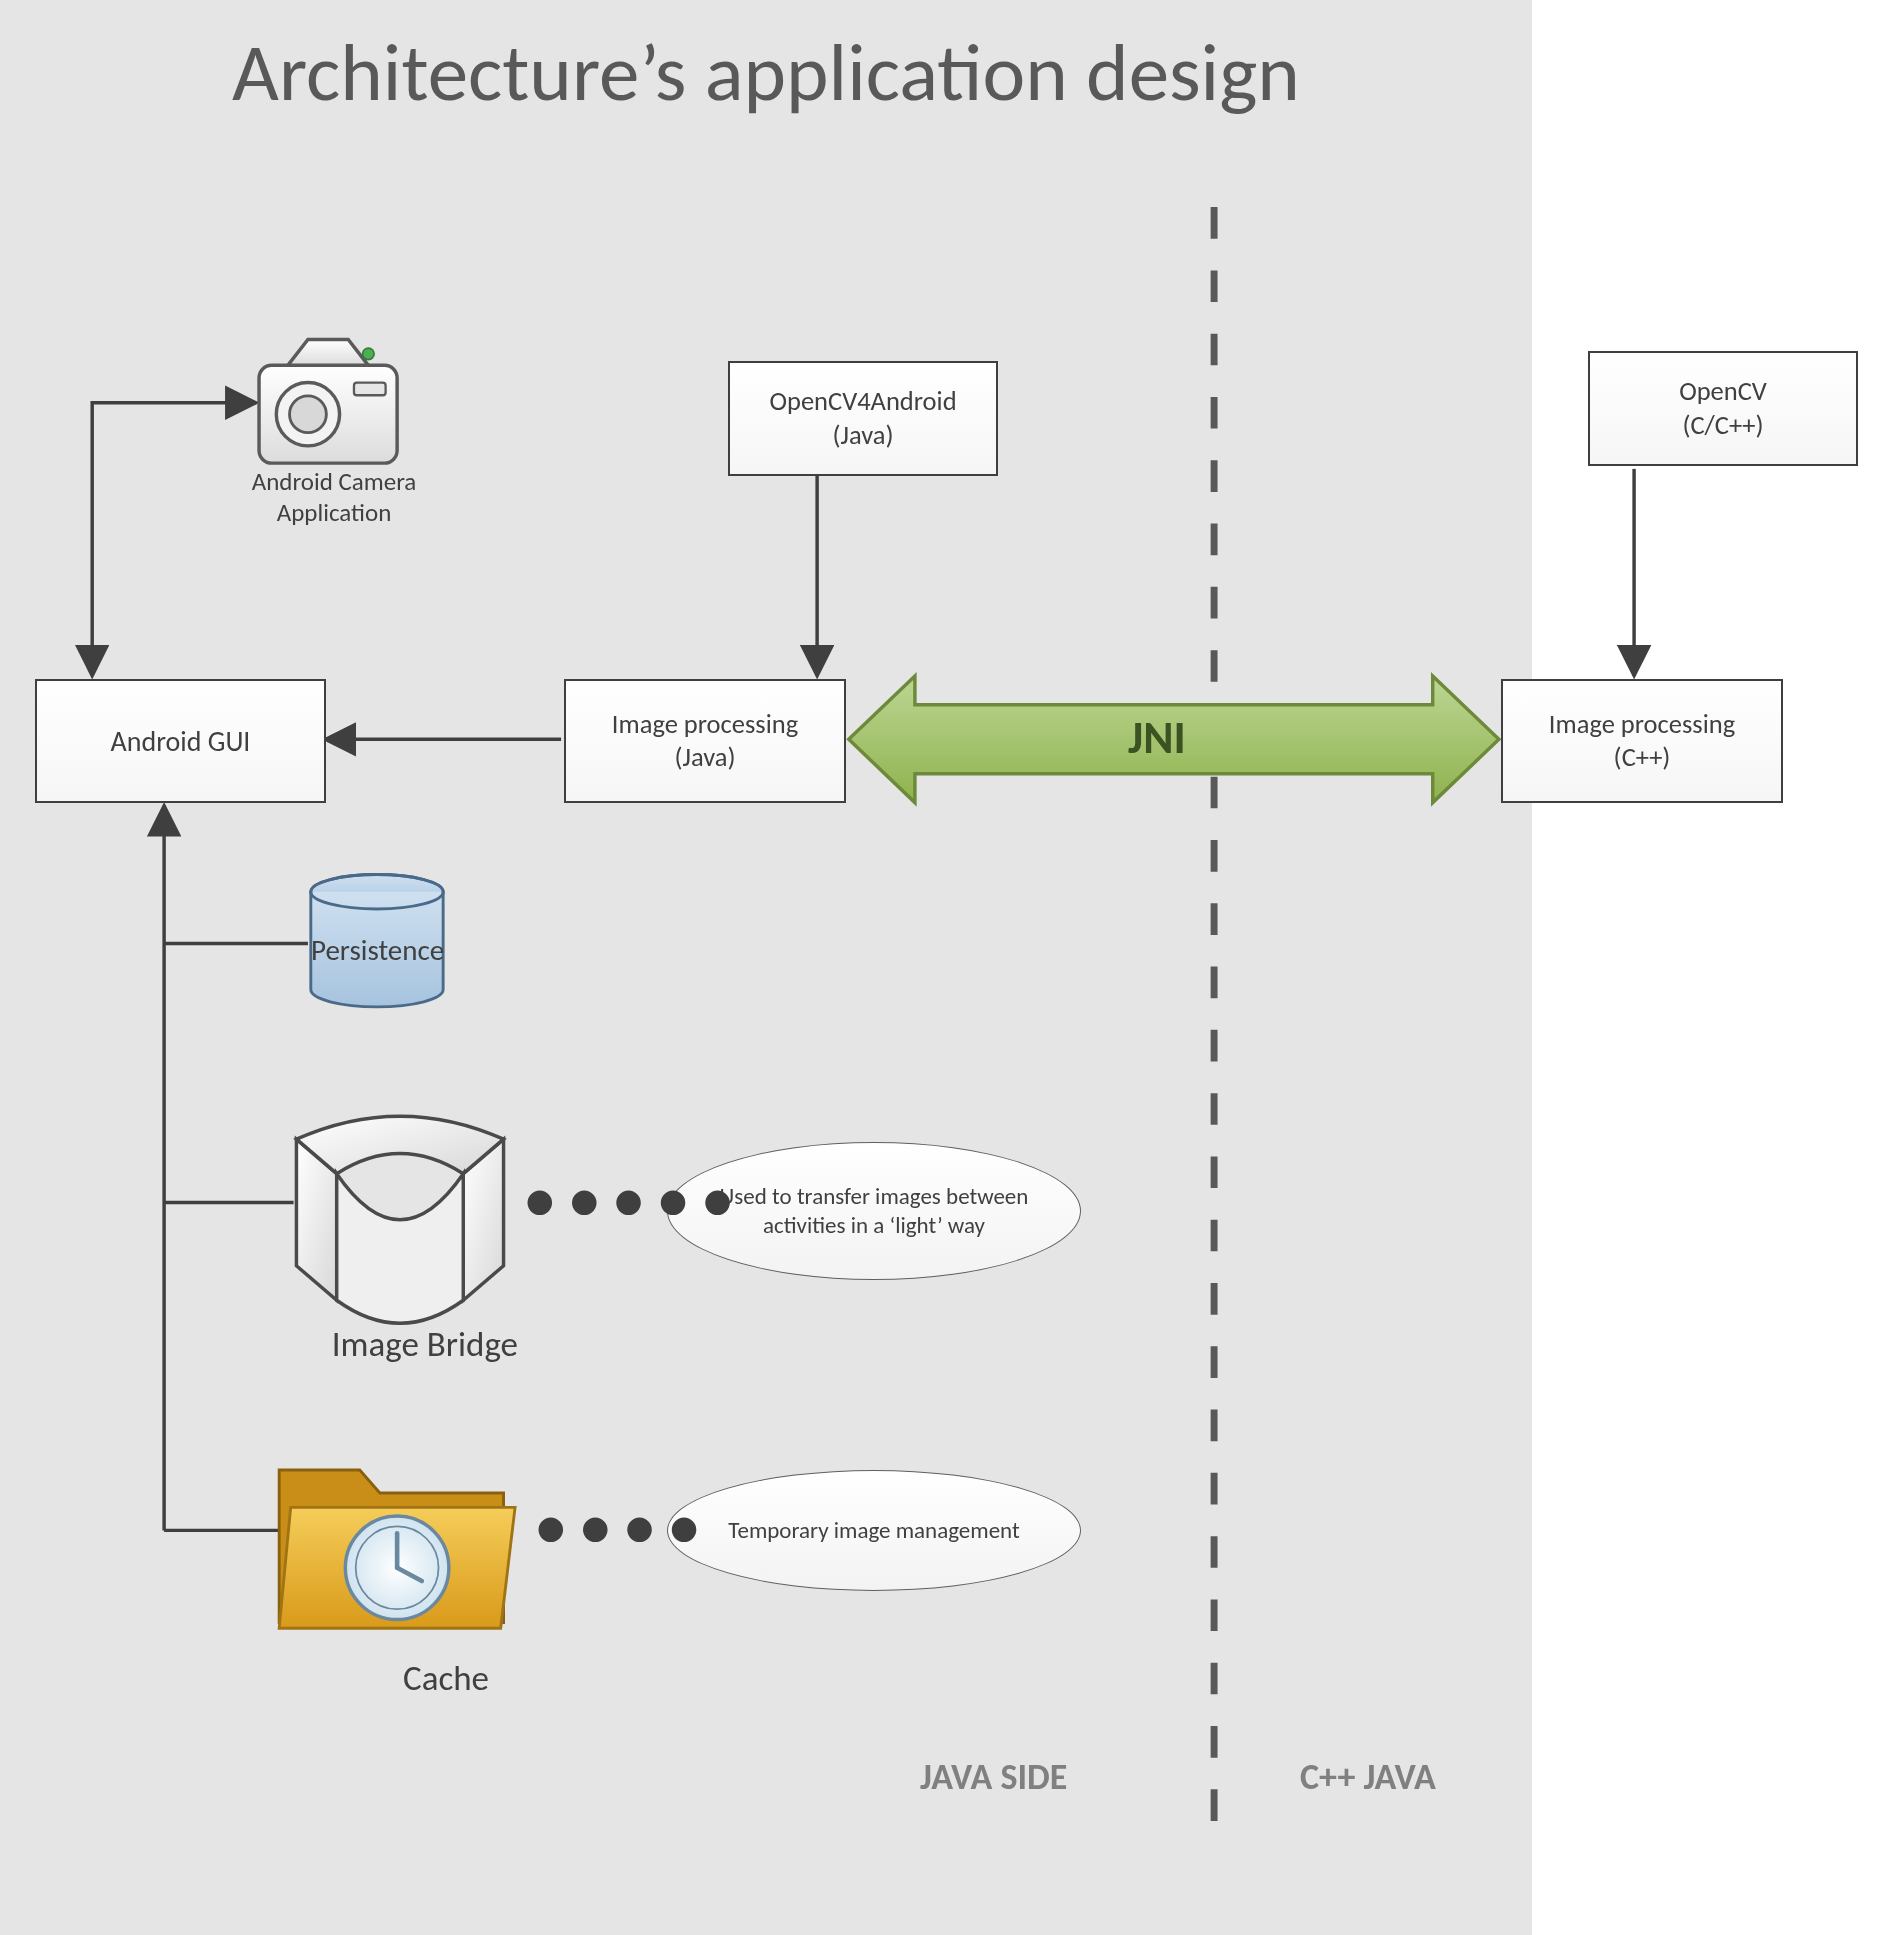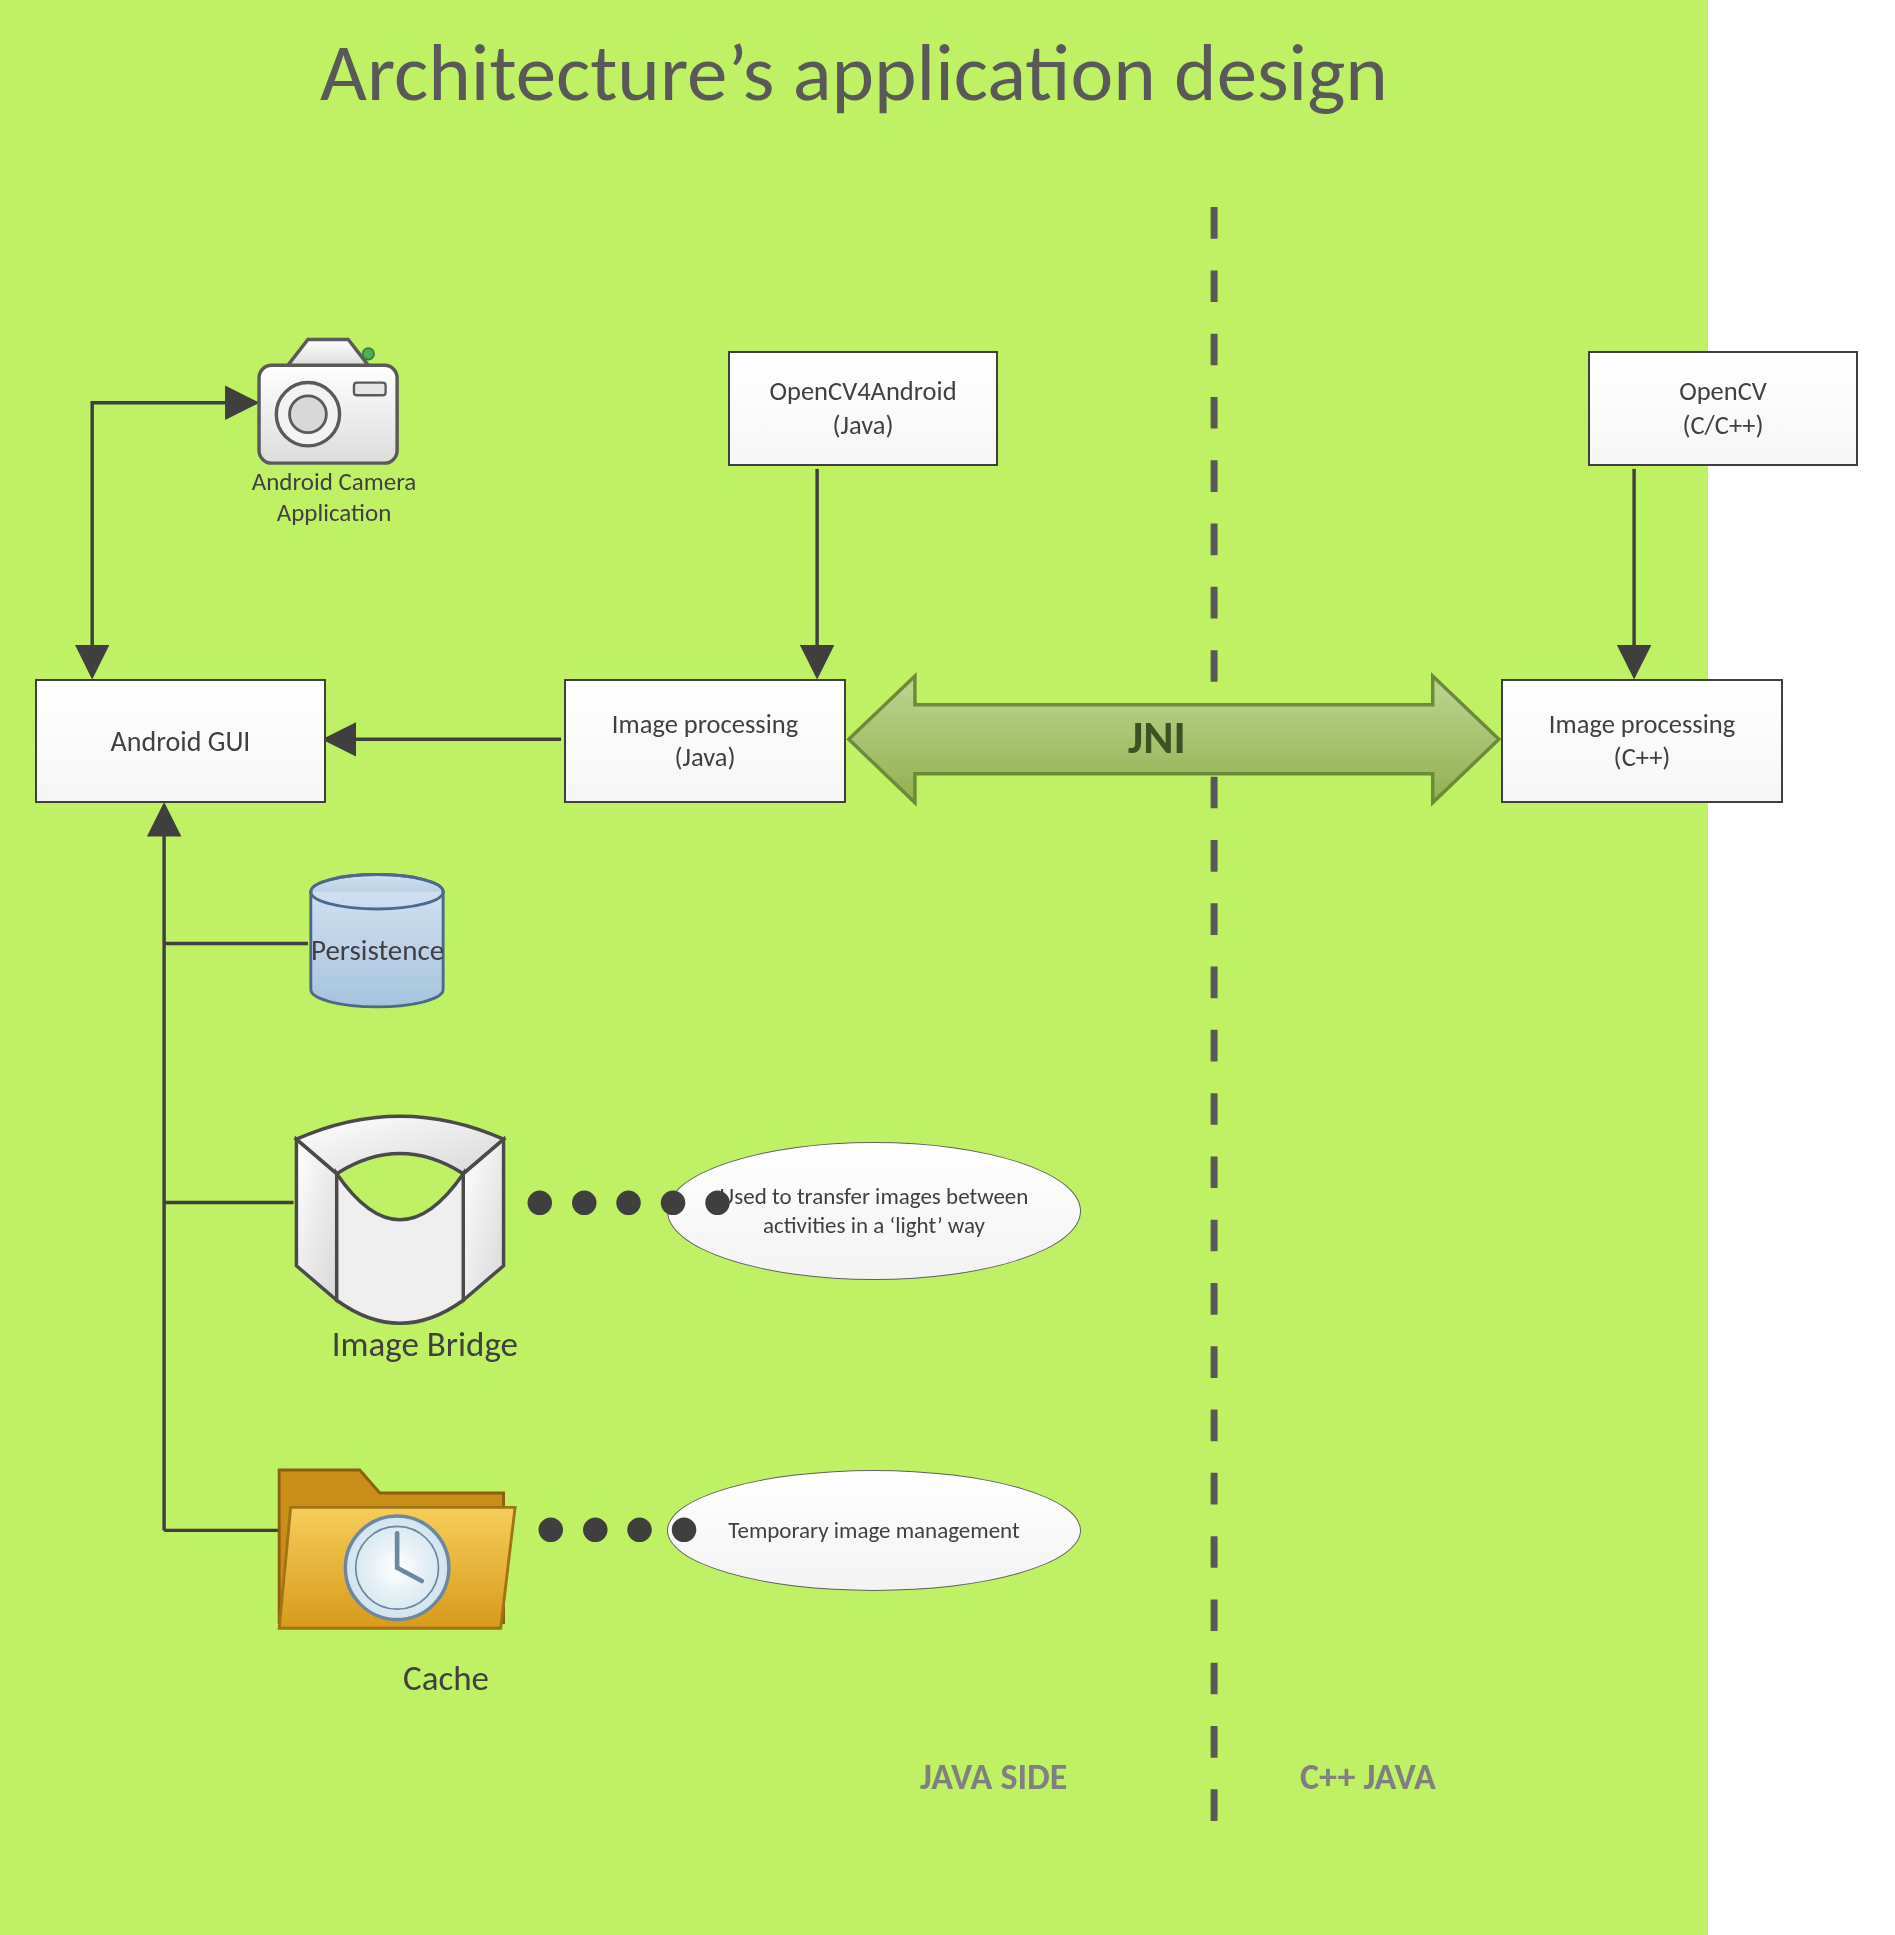--- a/index.html
+++ b/index.html
@@ -4,23 +4,23 @@
 <style>
   html, body {
     margin: 0;
     padding: 0;
     background: #ffffff;
     font-family: "Calibri", "Segoe UI", sans-serif;
     color: #595959;
   }
   .canvas {
     position: relative;
-    width: 1708px;
+    width: 1532px;
     height: 1936px;
-    background: #bef264;
+    background: #e5e5e5;
   }
   .title {
     position: absolute;
     left: 0;
     width: 100%;
     text-align: center;
     font-size: 81px;
     font-weight: 400;
     color: #595959;
   }
@@ -189,21 +189,21 @@
     <g transform="translate(475,2500)">
       <path d="M10 55 L150 55 L185 95 L400 95 L400 320 L10 320 Z" fill="#c98e18" stroke="#8a600f" stroke-width="5"></path>
       <path d="M30 120 L420 120 L395 330 L10 330 Z" fill="url(#folderGrad)" stroke="#a07414" stroke-width="5"></path>
       <circle cx="215" cy="225" r="90" fill="url(#clockGrad)" stroke="#6a88a0" stroke-width="6"></circle>
       <circle cx="215" cy="225" r="72" fill="none" stroke="#6a88a0" stroke-width="3"></circle>
       <line x1="215" y1="225" x2="215" y2="165" stroke="#6a88a0" stroke-width="8" stroke-linecap="round"></line>
       <line x1="215" y1="225" x2="258" y2="248" stroke="#6a88a0" stroke-width="8" stroke-linecap="round"></line>
     </g>
   </svg>
 
-  <div class="box" style="left:728px; top:351px; width:270px; height:115px; font-size:26.5px;">OpenCV4Android<br>(Java)</div>
+  <div class="box" style="left:728px; top:361px; width:270px; height:115px; font-size:26.5px;">OpenCV4Android<br>(Java)</div>
 
   <div class="box" style="left:35px; top:679px; width:291px; height:124px; font-size:28px;">Android GUI</div>
 
   <div class="box" style="left:1588px; top:351px; width:270px; height:115px; font-size:26.5px;">OpenCV<br>(C/C++)</div>
 
   <div class="box" style="left:564px; top:679px; width:282px; height:124px; font-size:26.5px;">Image processing<br>(Java)</div>
 
   <div class="box" style="left:1501px; top:679px; width:282px; height:124px; font-size:26.5px;">Image processing<br>(C++)</div>
 
   <div class="jni-text" style="left:1128px; top:709px;">JNI</div>

